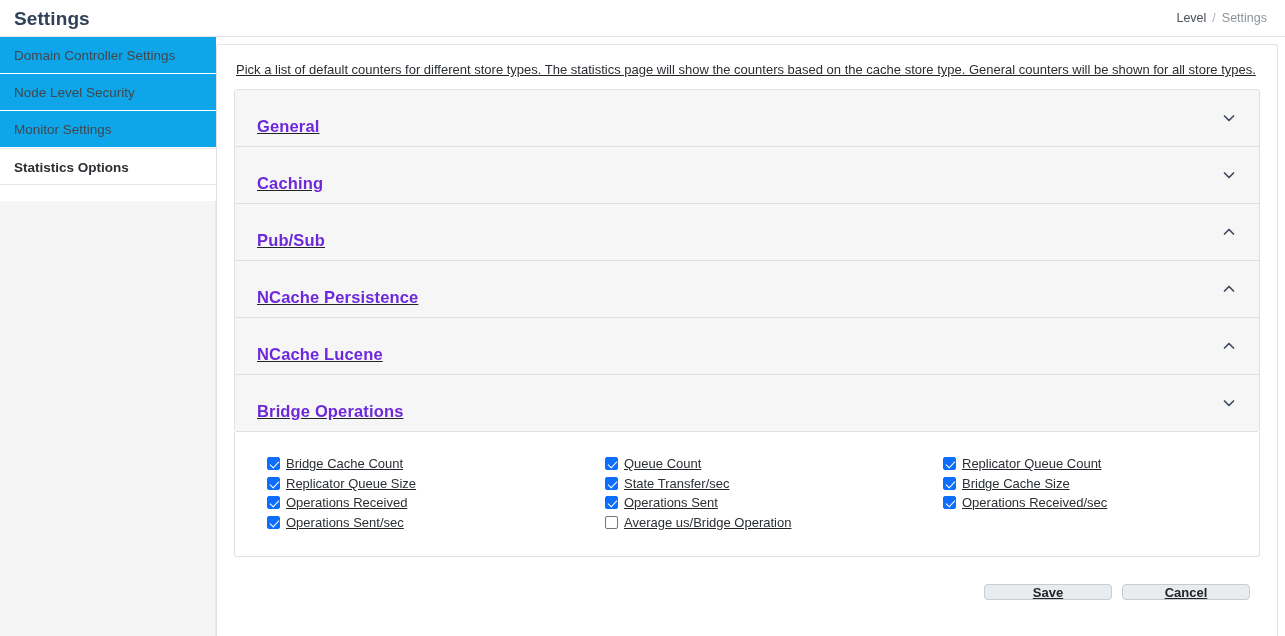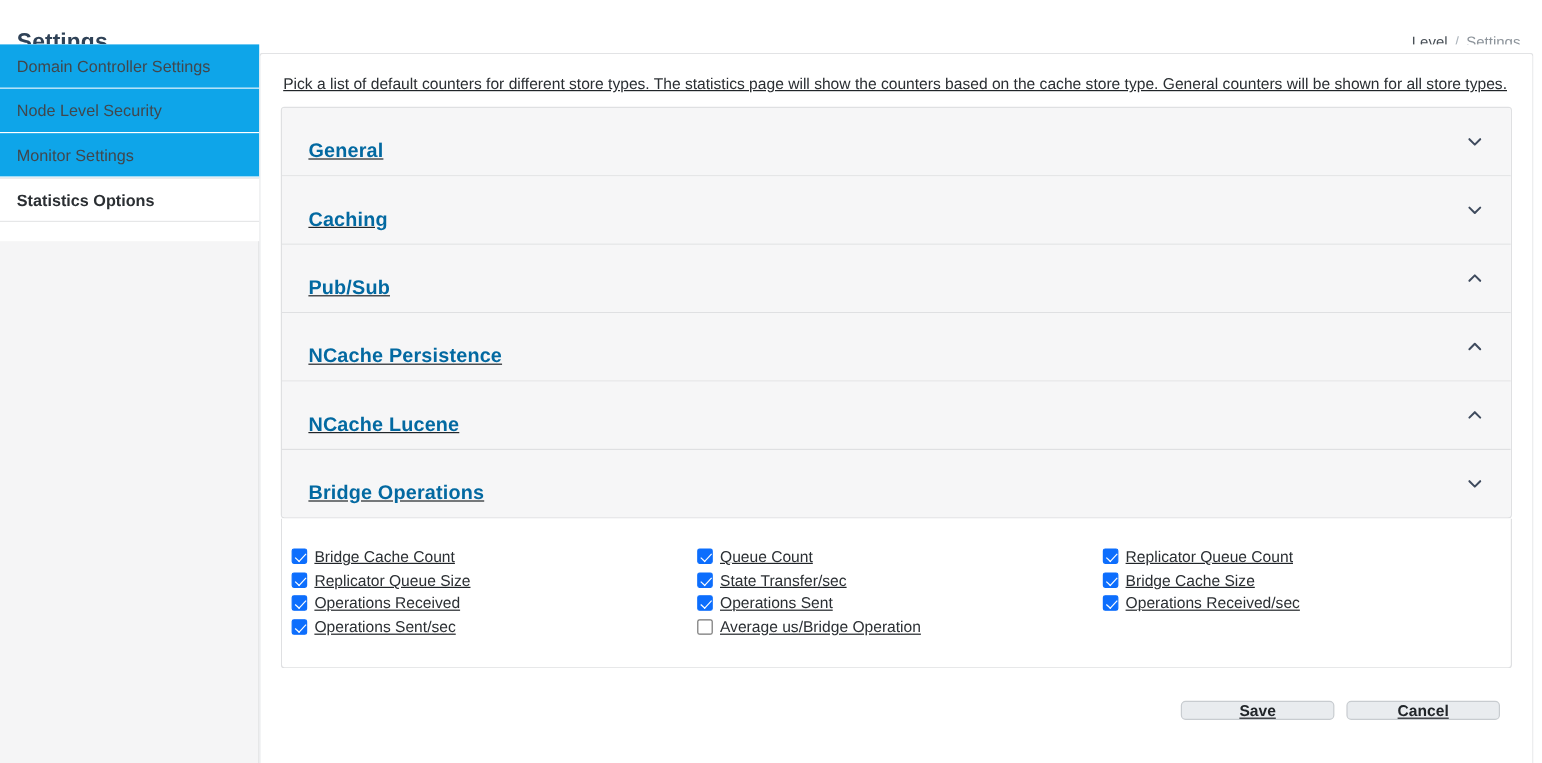--- a/index.html
+++ b/index.html
@@ -20,21 +20,20 @@
     position: absolute;
     left: 0; top: 0;
     width: 1285px;
     height: 37px;
     background: #ffffff;
     border-bottom: 1px solid #e3e4e6;
     display: flex;
     align-items: center;
     justify-content: space-between;
     padding: 0 18px 0 14px;
-    margin-top: 17px;
   }
   .page-title {
     font-size: 19px;
     font-weight: 600;
     color: #2f4257;
     letter-spacing: .1px;
     line-height: 1;
     padding-top: 1px;
   }
   .breadcrumb {
@@ -135,40 +134,40 @@
     background: #f6f6f7;
     display: flex;
     align-items: center;
     justify-content: space-between;
     padding: 0 22px 0 22px;
     cursor: pointer;
   }
   .acc-title {
     font-size: 16.5px;
     font-weight: 700;
-    color: #0369a1;
+    color: #6d28d9;
     letter-spacing: .15px;
     margin-top: 16px;
   }
   .chev {
     width: 16px;
     height: 16px;
     flex: 0 0 16px;
     color: #3f4b5e;
     display: block;
   }
   .chev svg { display: block; width: 16px; height: 16px; }
 
   
   .acc-body {
     border: 1px solid #dfe0e2;
     border-top: none;
     background: #ffffff;
     border-radius: 0 0 3px 3px;
-    padding: 22px 20px 24px 8px;
+    padding: 22px 20px 24px 32px;
   }
   .cb-grid {
     display: grid;
     grid-template-columns: 338px 338px 1fr;
     column-gap: 0;
     row-gap: 0;
   }
   .cb-col { display: flex; flex-direction: column; }
   .cb-row {
     display: flex;

